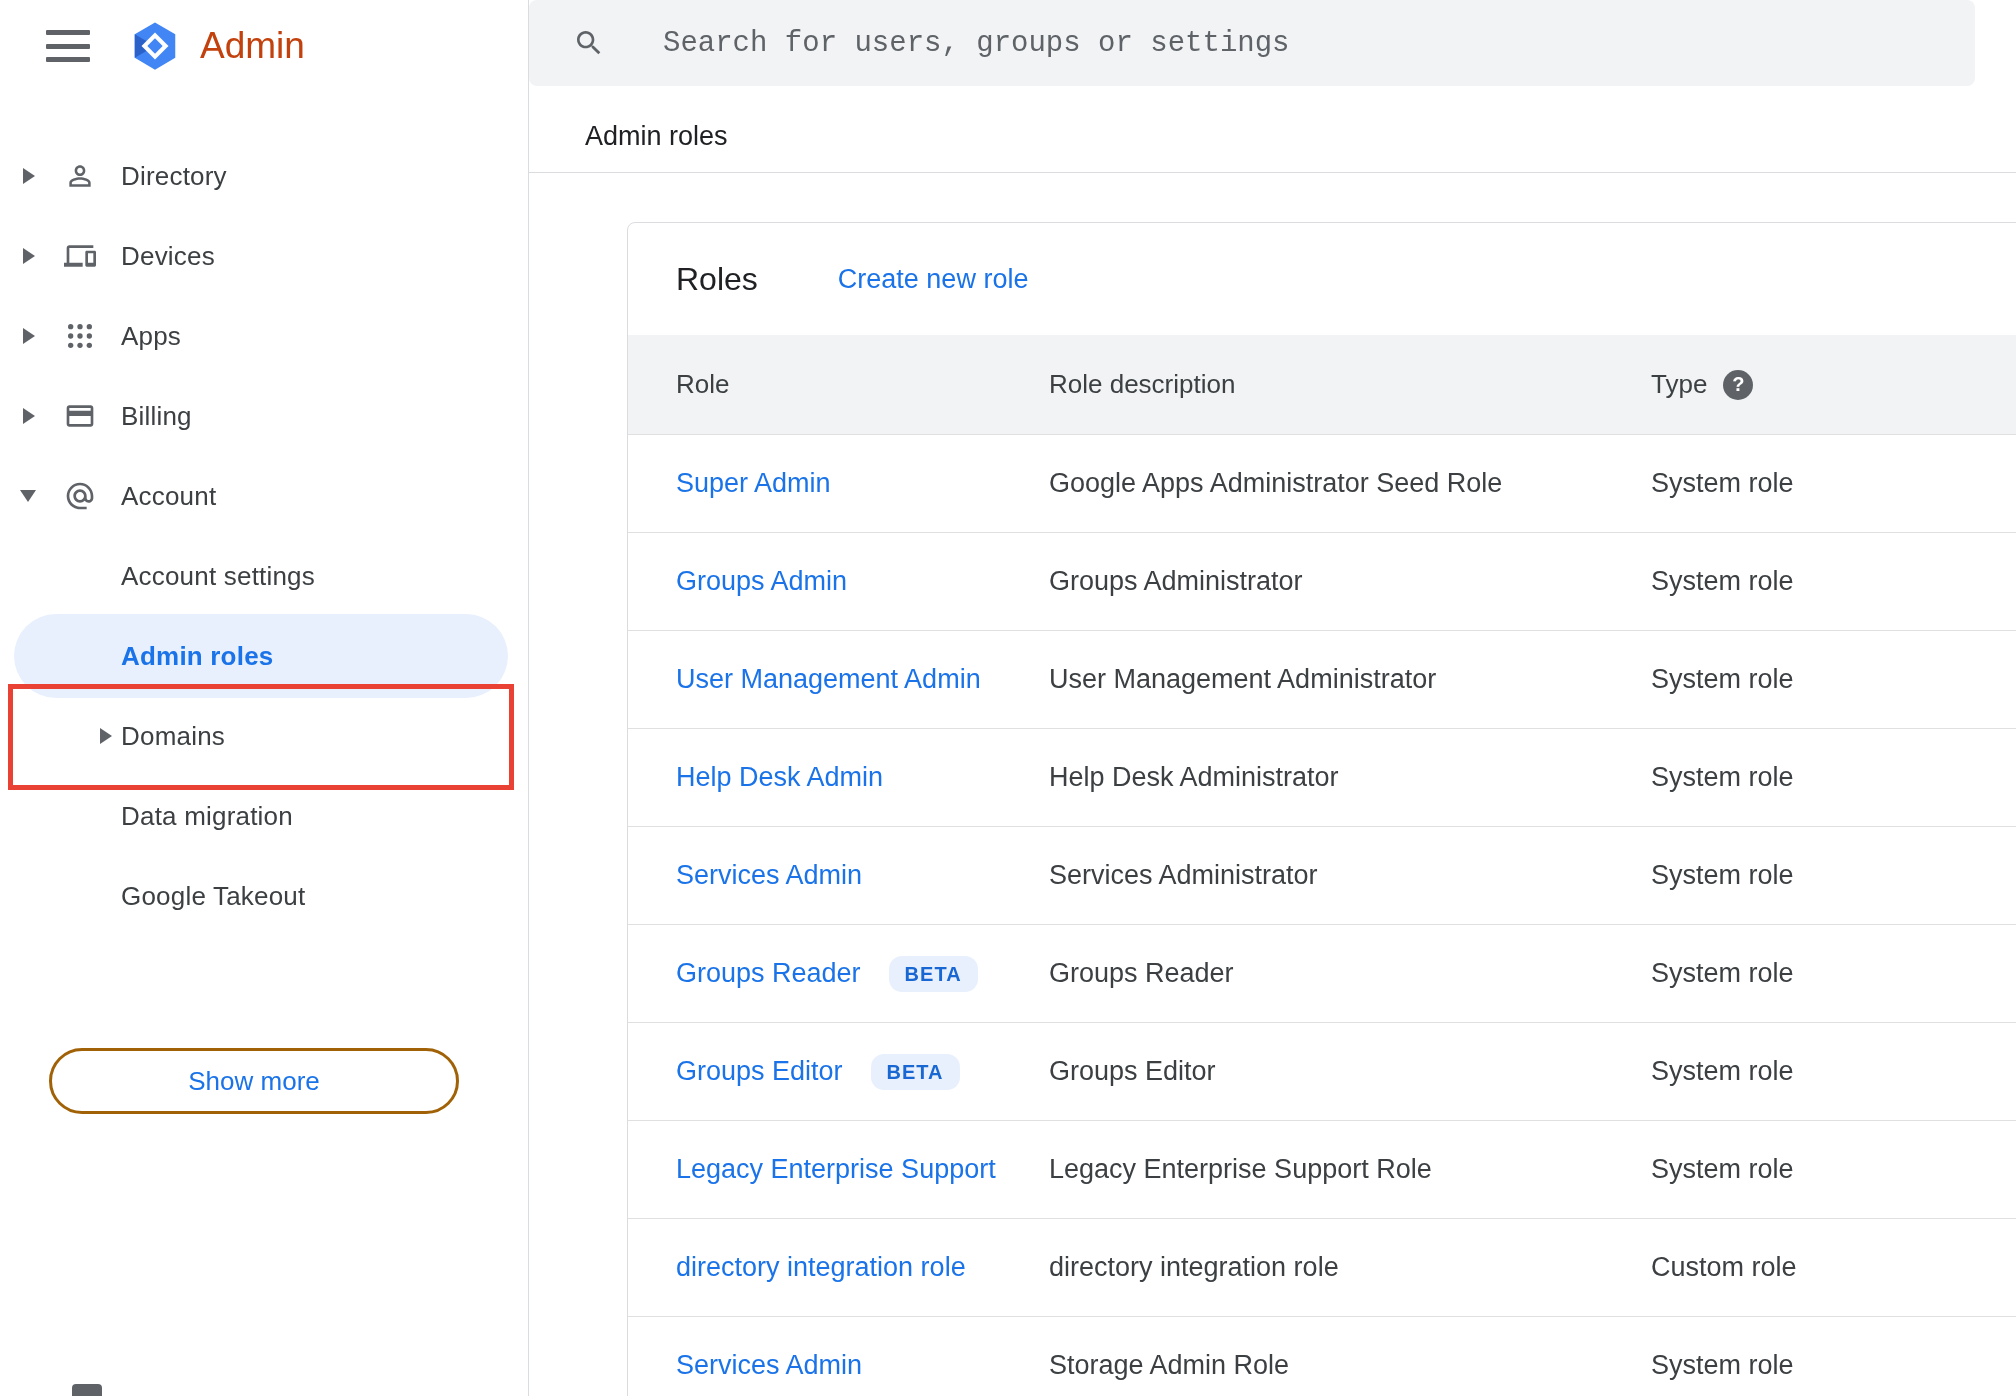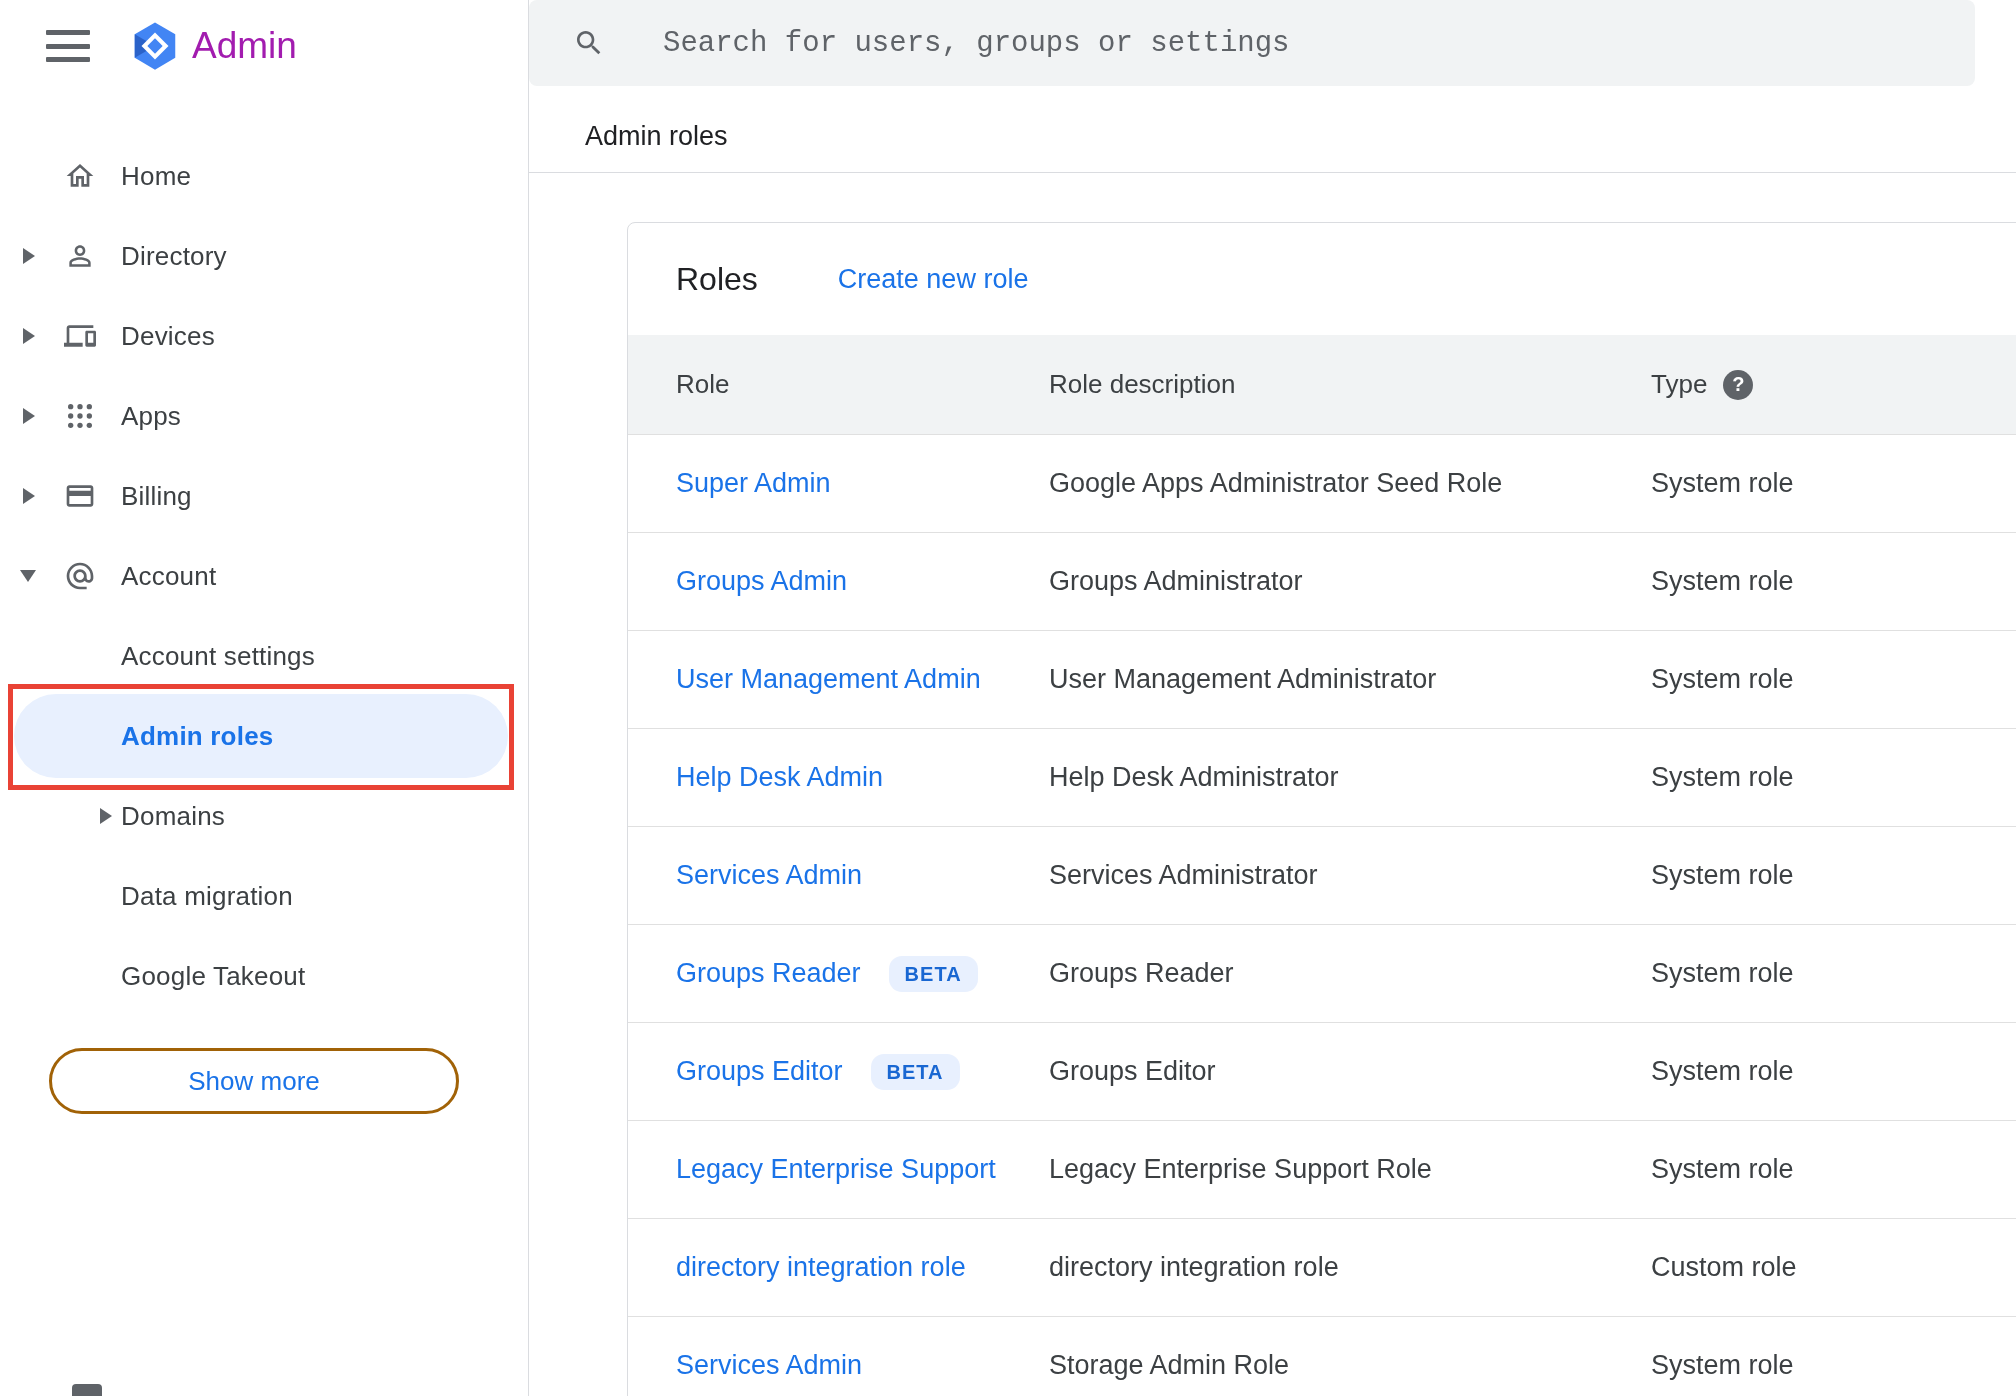--- a/index.html
+++ b/index.html
@@ -9,21 +9,21 @@
     background:#ffffff; font-family:"Liberation Sans", sans-serif;
     -webkit-font-smoothing:antialiased;
   }
 
   
   .sidebar { position:absolute; top:0; left:0; width:529px; height:100%; background:#fff; border-right:1px solid #dadce0; }
   .sidebar-header { position:absolute; top:0; left:0; height:92px; display:flex; align-items:center; padding-left:46px; }
   .hamburger { width:44px; height:32px; display:flex; flex-direction:column; justify-content:space-between; background:none; border:none; padding:0; cursor:pointer; }
   .hamburger span { display:block; height:5px; background:#5f6368; border-radius:1px; }
   .logo { margin-left:38px; display:flex; }
-  .app-name { margin-left:10px; font-size:37px; color:#a21caf; }
+  .app-name { margin-left:18px; font-size:37px; color:#c2410c; }
 
   .nav { position:absolute; top:136px; left:0; width:100%; }
   .nav-item { position:relative; height:80px; cursor:pointer; }
   .arrow-r { position:absolute; left:23px; top:50%; transform:translateY(-50%); width:0; height:0;
     border-top:8px solid transparent; border-bottom:8px solid transparent; border-left:12px solid #5f6368; }
   .arrow-r.sub-arrow { left:100px; }
   .arrow-d { position:absolute; left:20px; top:50%; transform:translateY(-50%); width:0; height:0;
     border-left:8px solid transparent; border-right:8px solid transparent; border-top:12px solid #5f6368; }
   .nav-icon { position:absolute; left:64px; top:50%; transform:translateY(-50%); width:32px; height:32px; }
   .nav-icon svg { width:32px; height:32px; fill:#5f6368; display:block; }
@@ -86,28 +86,20 @@
         <polygon points="3,6.75 12,12 3,17.25" fill="#2a62c9"></polygon>
         <polygon points="12,6 18,12 12,18 6,12" fill="#ffffff"></polygon>
         <polygon points="12,8.6 15.4,12 12,15.4 8.6,12" fill="#4285f4"></polygon>
       </svg>
     </span>
     <span class="app-name">Admin</span>
   </div>
 
   <nav class="nav">
 
-    <div class="nav-item">
-      <span class="nav-icon">
-        <svg viewBox="0 0 24 24">
-            <path d="M12 5.69l5 4.5V18h-2v-6H9v6H7v-7.81l5-4.5M12 3L2 12h3v8h6v-6h2v6h6v-8h3L12 3z"></path>
-          </svg>
-      </span>
-      <span class="nav-label">Home</span>
-    </div>
 
     <div class="nav-item">
       <span class="arrow-r"></span>
       <span class="nav-icon">
         <svg viewBox="0 0 24 24">
             <path d="M12 5.9c1.16 0 2.1.94 2.1 2.1s-.94 2.1-2.1 2.1S9.9 9.16 9.9 8s.94-2.1 2.1-2.1m0 9c2.97 0 6.1 1.46 6.1 2.1v1.1H5.9V17c0-.64 3.13-2.1 6.1-2.1M12 4C9.79 4 8 5.79 8 8s1.79 4 4 4 4-1.79 4-4-1.79-4-4-4zm0 9c-2.67 0-8 1.34-8 4v3h16v-3c0-2.66-5.33-4-8-4z"></path>
           </svg>
       </span>
       <span class="nav-label">Directory</span>
     </div>

